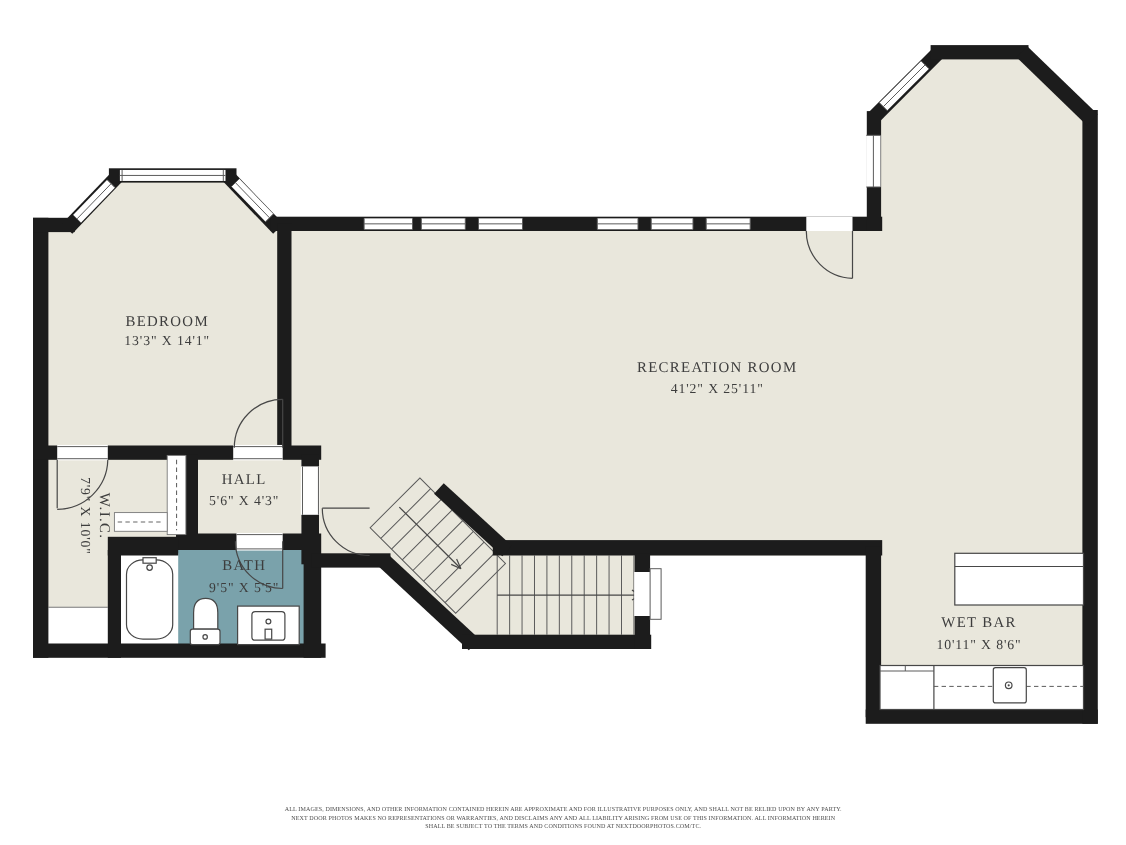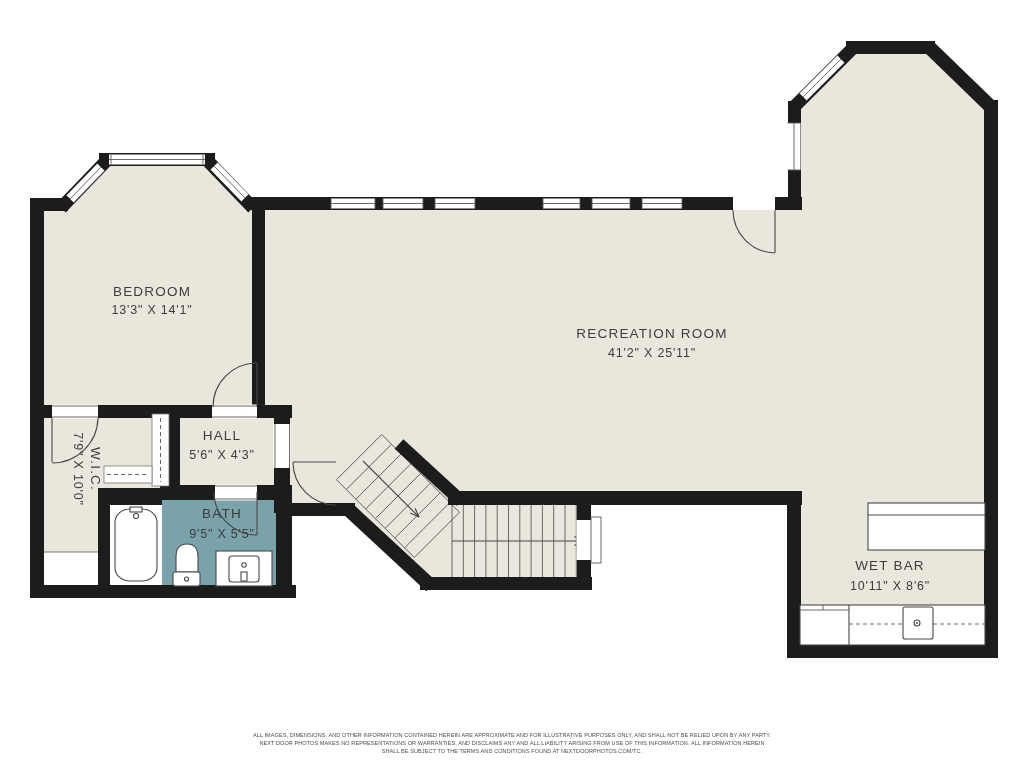--- a/index.html
+++ b/index.html
@@ -1,17 +1,17 @@
 <!DOCTYPE html>
 <html><head>
 <meta charset="utf-8">
 <style>
   html,body{margin:0;padding:0;background:#ffffff;}
   .canvas{position:relative;width:1024px;height:768px;background:#ffffff;overflow:hidden;
-          font-family:Liberation Sans, sans-serif;}
+          font-family:Liberation Serif, serif;}
   svg{display:block;}
   .wall{fill:#1c1c1c;}
   .wallline{stroke:#1c1c1c;fill:none;}
   .thin{stroke:#474747;stroke-width:1.1;fill:none;}
   .thinner{stroke:#5a5a5a;stroke-width:0.9;fill:none;}
   .whitefill{fill:#ffffff;}
   .rname{font-size:13.5px;letter-spacing:1.2px;fill:#3d3d3d;text-anchor:middle;}
   .rdim{font-size:12.5px;letter-spacing:0.8px;fill:#3d3d3d;text-anchor:middle;}
   .disc{font-size:5.5px;letter-spacing:0.1px;fill:#4c4c4c;text-anchor:middle;}
 </style>

